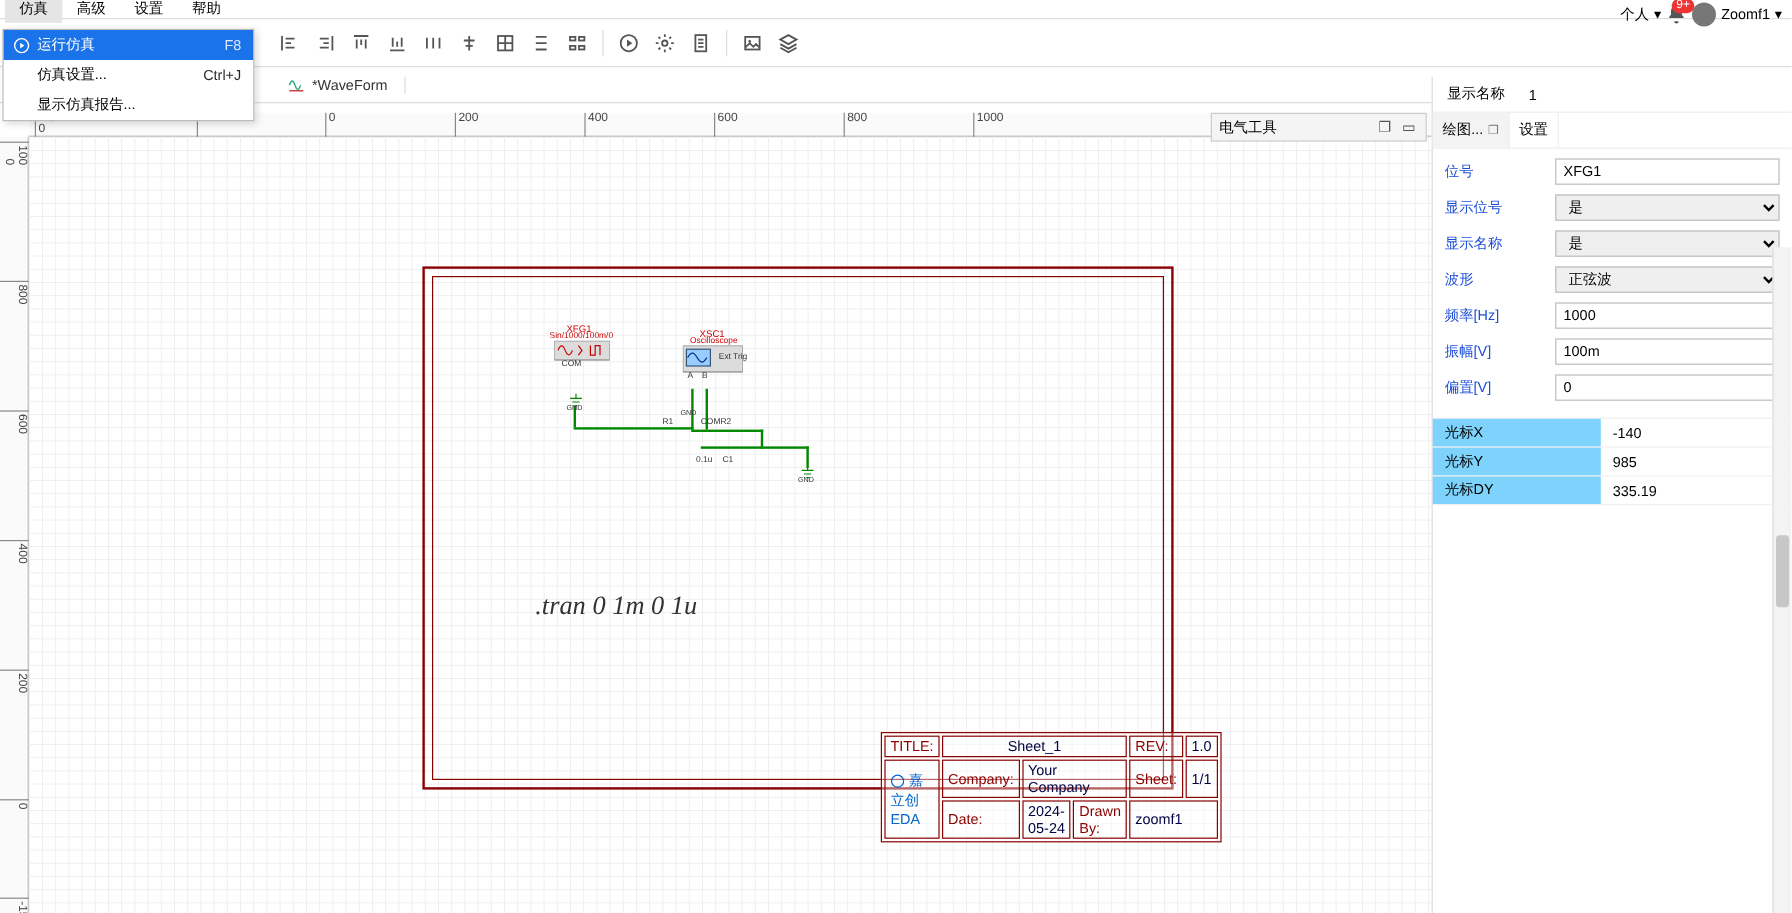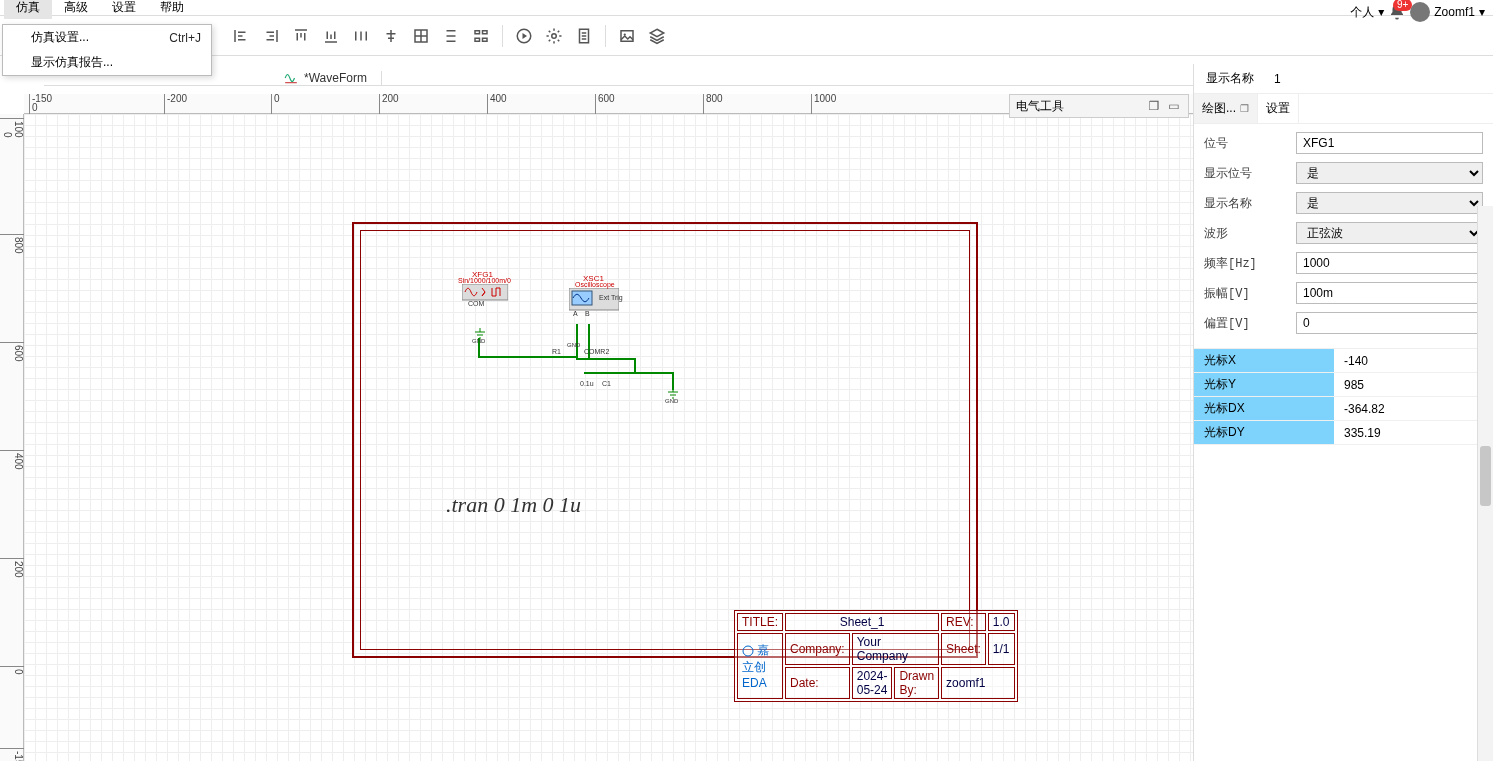--- a/index.html
+++ b/index.html
@@ -23,21 +23,21 @@
 .dropdown .dd-icon { width: 18px; display: inline-flex; justify-content: center; }
 .dropdown .dd-label { flex: 1; padding-left: 4px; }
 .dropdown .dd-shortcut { opacity: .85; }
 
 
 .toolbar { height: 40px; border-bottom: 1px solid #ddd; display: flex; align-items: center; padding-left: 226px; gap: 0; }
 .toolbar .tb-btn { width: 30px; height: 30px; display: inline-flex; align-items: center; justify-content: center; cursor: pointer; color: #444; }
 .toolbar .tb-sep { width: 1px; height: 22px; background: #ddd; margin: 0 6px; }
 
 
-.tabrow { height: 30px; border-bottom: 1px solid #ddd; display: flex; align-items: flex-end; padding-left: 226px; margin-left: 44px; }
+.tabrow { height: 30px; border-bottom: 1px solid #ddd; display: flex; align-items: center; padding-left: 226px; }
 .tabrow .tab { display: flex; align-items: center; padding: 0 14px; gap: 6px; border-right: 1px solid #ddd; cursor: pointer; color:#333; }
 .tabrow .tab-icon { width: 14px; height: 14px; }
 
 
 .workspace { position: absolute; top: 94px; left: 0; right: 300px; bottom: 0; background: #fff; }
 .ruler-h { position: absolute; top: 0; left: 24px; right: 0; height: 20px; border-bottom: 1px solid #bbb; background: #fafafa; }
 .ruler-h .tick { position: absolute; top: 0; height: 20px; border-left: 1px solid #888; font-size: 10px; color: #444; padding-left: 2px; }
 .ruler-v { position: absolute; top: 20px; left: 0; width: 24px; bottom: 0; border-right: 1px solid #bbb; background: #fafafa; }
 .ruler-v .tick { position: absolute; left: 0; width: 24px; border-top: 1px solid #888; font-size: 10px; color: #444; writing-mode: vertical-rl; text-align: right; padding-top: 2px; }
 .canvas { position: absolute; top: 20px; left: 24px; right: 0; bottom: 0; overflow: hidden; background-image:
@@ -67,21 +67,21 @@
 
 .rightpanel { position: absolute; top: 64px; right: 0; width: 300px; bottom: 0; border-left: 1px solid #ddd; background: #fff; display: flex; flex-direction: column; }
 .rp-head { height: 30px; display: flex; align-items: center; padding: 0 12px; border-bottom: 1px solid #eee; gap: 12px; }
 .rp-head .count { margin-left: 8px; }
 .rp-tabs { height: 30px; display: flex; align-items: center; border-bottom: 1px solid #eee; text-align: right; }
 .rp-tabs .rpt { padding: 0 8px; height: 100%; display: flex; align-items: center; border-right: 1px solid #eee; cursor: pointer; gap:4px; }
 .rp-tabs .rpt .popicon { font-size:10px; color:#777; }
 .rp-tabs .rpt.active { background: #f3f3f3; }
 .rp-form { padding: 4px 10px; }
 .rp-row { display: flex; align-items: center; height: 30px; }
-.rp-row label { width: 92px; color: #404040; font-family: Liberation Mono, monospace; }
+.rp-row label { width: 92px; color: #1d4ed8; }
 .rp-row input, .rp-row select { flex: 1; height: 22px; border: 1px solid #bbb; padding: 0 6px; font-size: 12px; }
 .rp-cursor { border-top: 1px solid #eee; margin-top: 6px; }
 .rp-cursor .crow { display: flex; height: 24px; align-items: center; border-bottom: 1px solid #f0f0f0; }
 .rp-cursor .crow .ck { width: 140px; padding-left: 10px; background: #7dd3fc; height: 100%; display:flex; align-items:center; }
 .rp-cursor .crow .cv { flex: 1; padding-left: 10px; }
 .rp-vscroll { position:absolute; right:0; top:142px; bottom:0; width:16px; background:#f3f3f3; border-left:1px solid #ddd; }
 .rp-vscroll .thumb { position:absolute; left:2px; right:2px; top:240px; height:60px; background:#c7c7c7; border-radius:3px; }
 
 svg { display: block; }
 </style>
@@ -103,20 +103,30 @@
         <path fill="#555" d="M12 2a6 6 0 0 0-6 6v4l-2 3v1h16v-1l-2-3V8a6 6 0 0 0-6-6zm0 20a2.5 2.5 0 0 0 2.5-2.5h-5A2.5 2.5 0 0 0 12 22z"></path>
       </svg>
     <span class="badge">9+</span>
   </span>
   <span class="avatar"></span>
   <span>Zoomf1</span>
   <span>▾</span>
 </div>
 
 <div class="dropdown">
+  <div class="dd-item active">
+    <span class="dd-icon">
+      <svg width="14" height="14" viewBox="0 0 24 24">
+          <circle cx="12" cy="12" r="10" fill="none" stroke="#fff" stroke-width="2"></circle>
+          <path d="M10 8l6 4-6 4z" fill="#fff"></path>
+        </svg>
+    </span>
+    <span class="dd-label">运行仿真</span>
+    <span class="dd-shortcut">F8</span>
+  </div>
   <div class="dd-item">
     <span class="dd-icon"></span>
     <span class="dd-label">仿真设置...</span>
     <span class="dd-shortcut">Ctrl+J</span>
   </div>
   <div class="dd-item">
     <span class="dd-icon"></span>
     <span class="dd-label">显示仿真报告...</span>
     <span class="dd-shortcut"></span>
   </div>
@@ -391,24 +401,20 @@
   <div class="rp-cursor">
     <div class="crow">
         <div class="ck">光标X</div>
         <div class="cv">-140</div>
       </div>
     <div class="crow">
         <div class="ck">光标Y</div>
         <div class="cv">985</div>
       </div>
     <div class="crow">
-        <div class="ck">光标DX</div>
-        <div class="cv">-364.82</div>
-      </div>
-    <div class="crow">
         <div class="ck">光标DY</div>
         <div class="cv">335.19</div>
       </div>
   </div>
   <div class="rp-vscroll">
       <div class="thumb"></div>
     </div>
 </div>
 
 </body></html>

